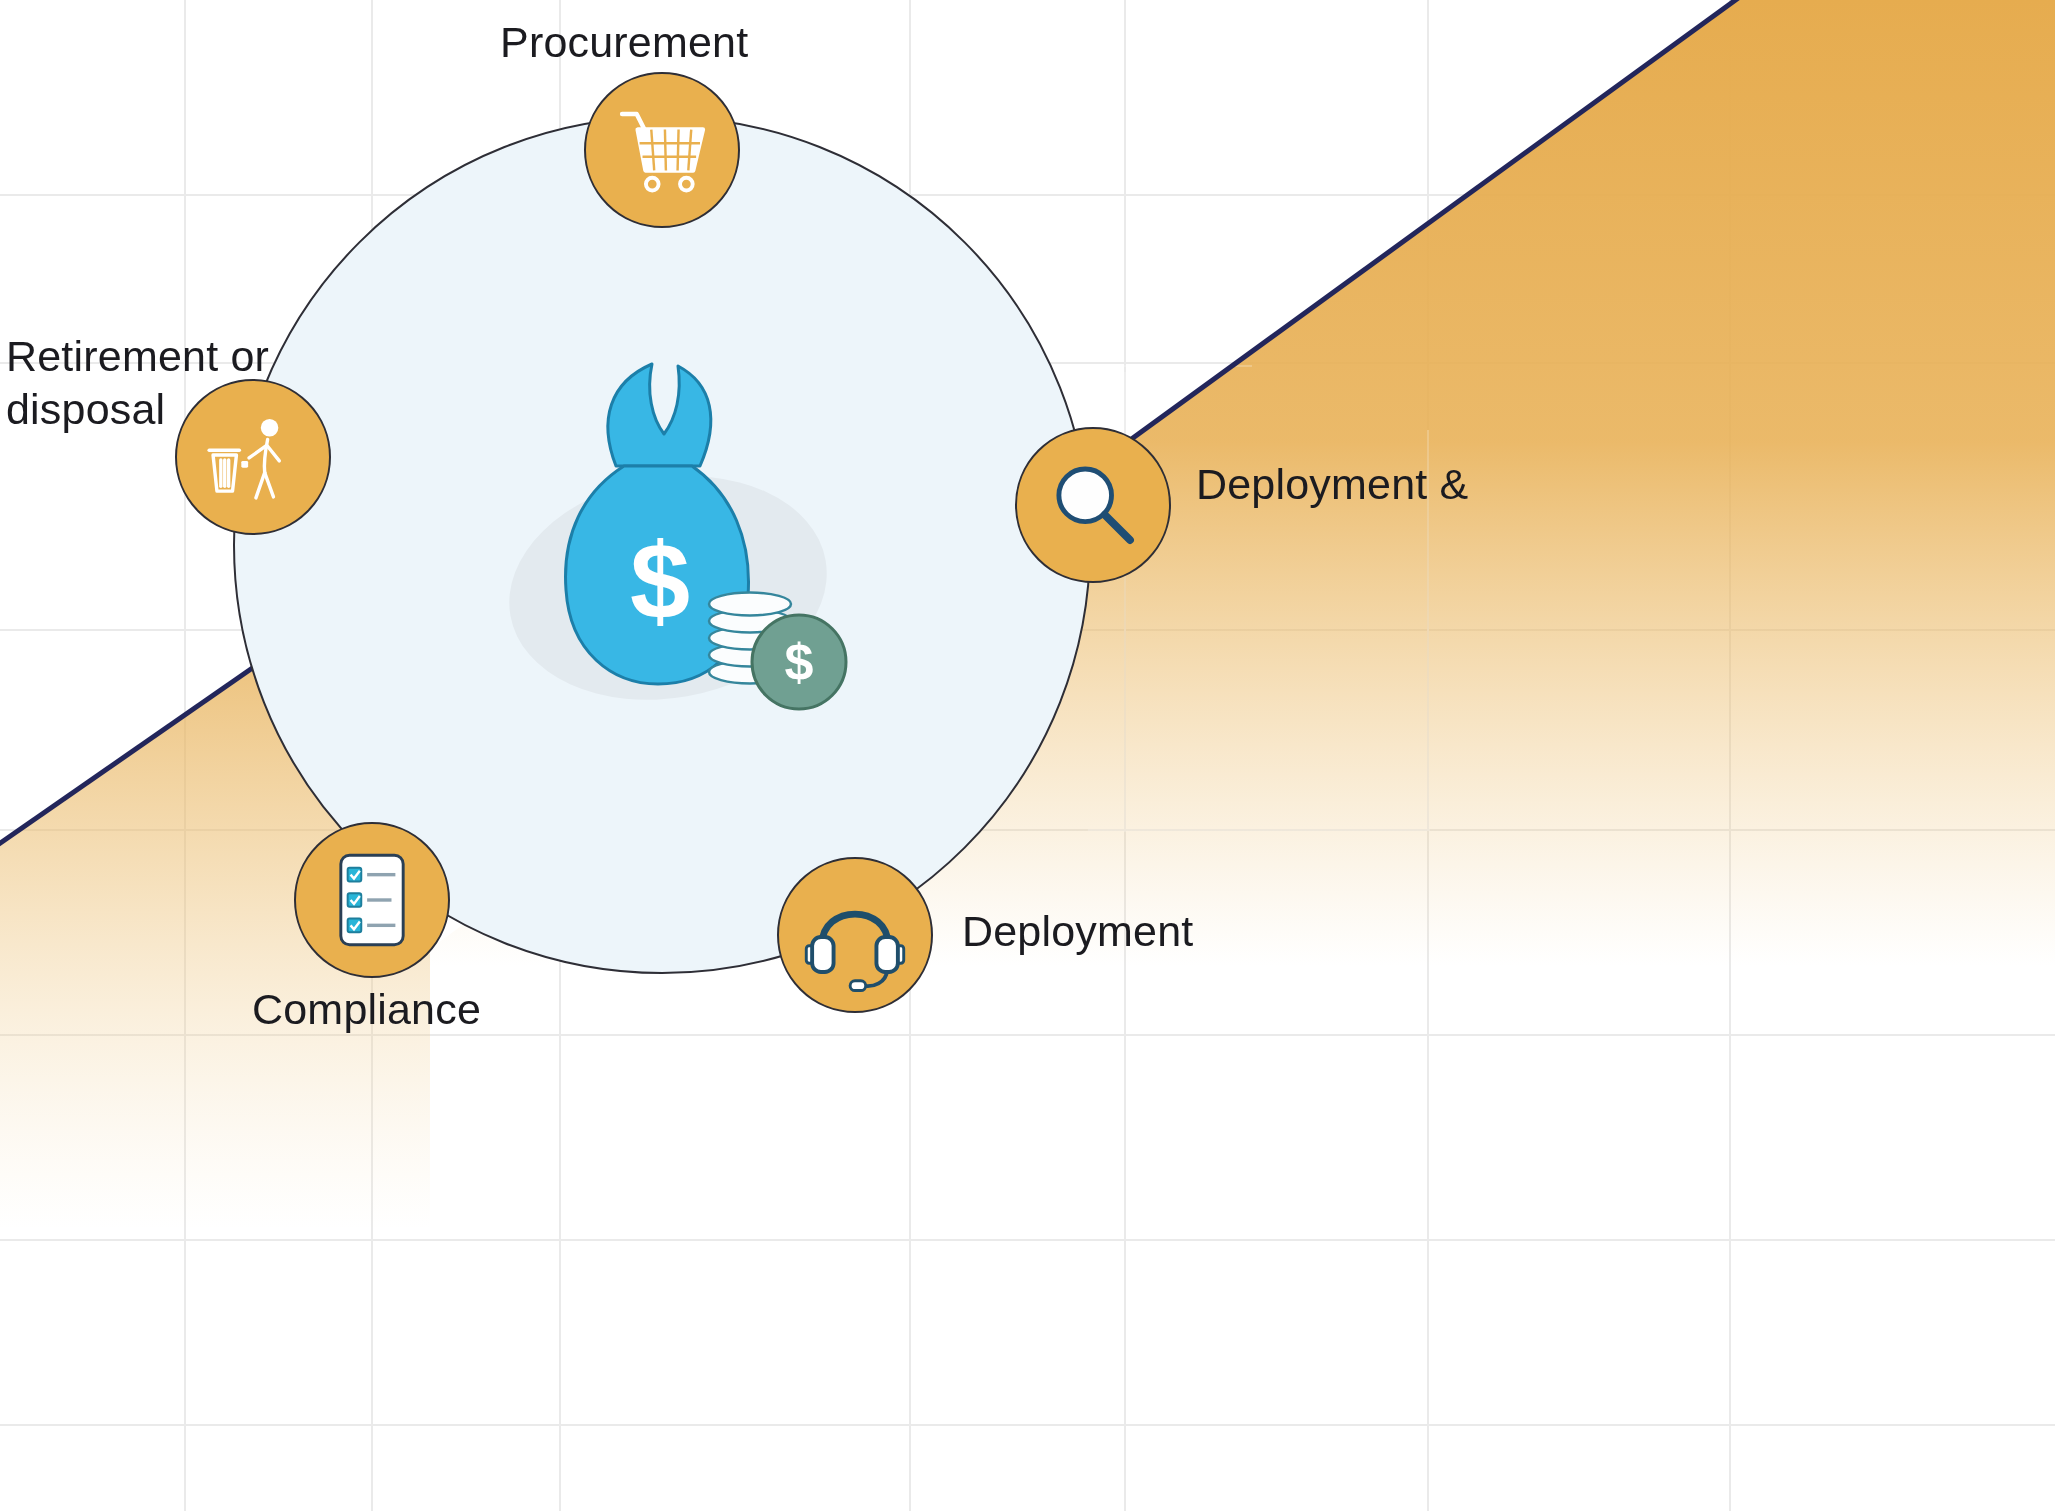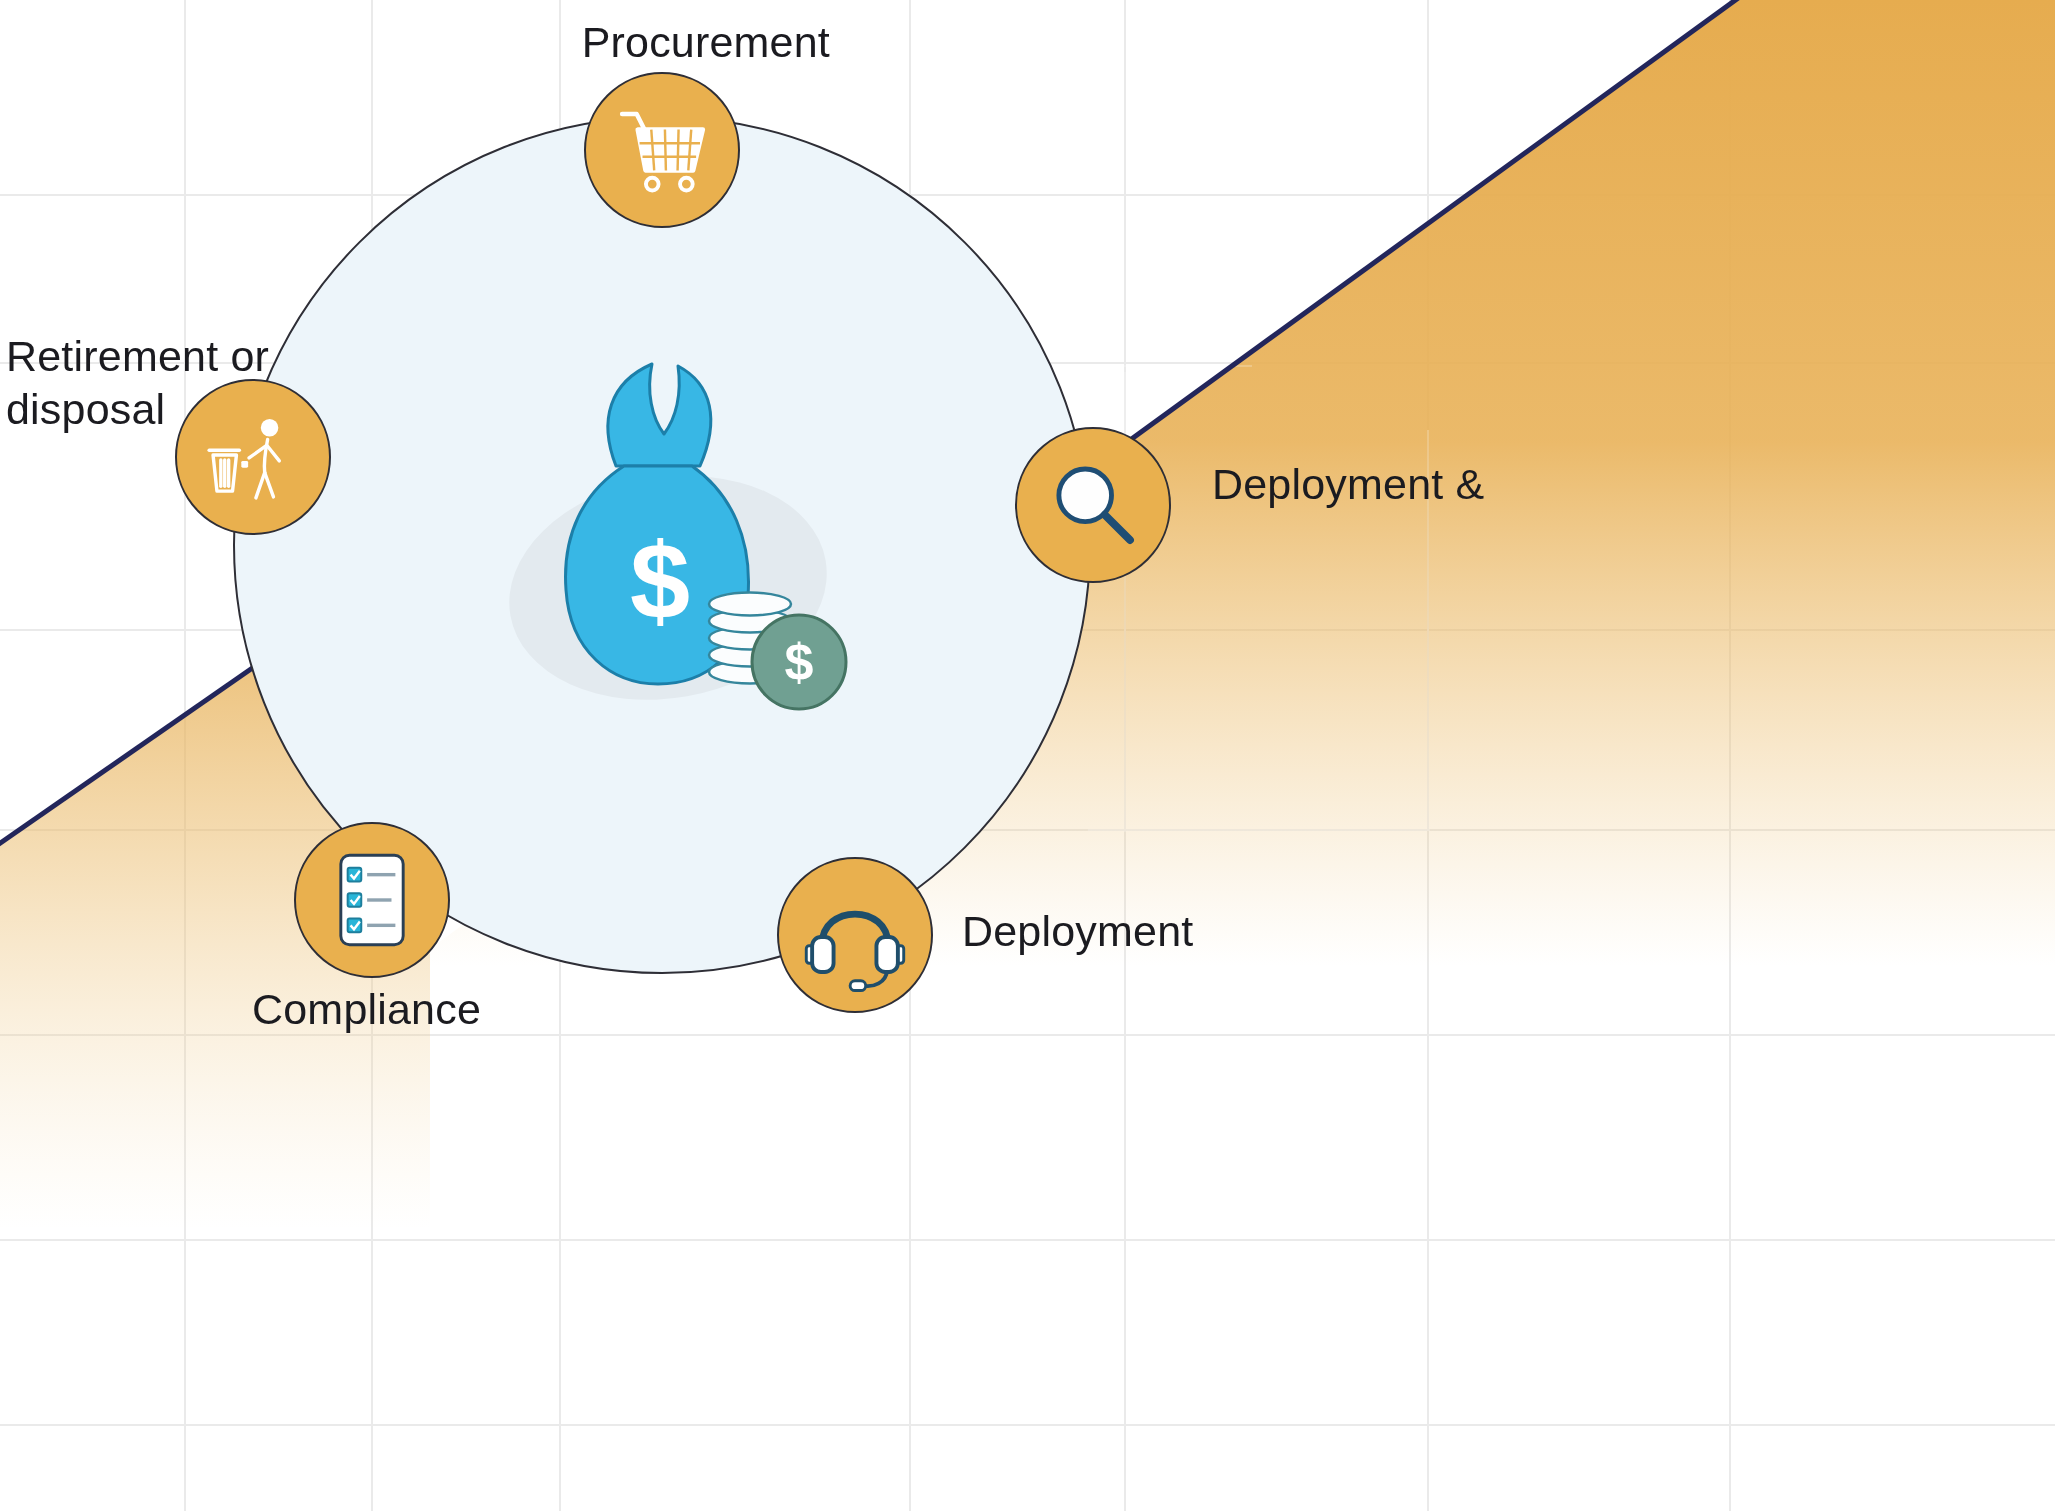--- a/index.html
+++ b/index.html
@@ -23,21 +23,21 @@
   .node svg{position:absolute;left:0;top:0;width:152px;height:152px;}
   .label{
     position:absolute;
     font-size:43px;
     line-height:1.24;
     color:#1B1B20;
     font-weight:500;
     letter-spacing:.2px;
     white-space:nowrap;
   }
-  .label.center{text-align:right;}
+  .label.center{text-align:left;}
 </style>
 </head>
 <body>
 
 <div id="canvas">
 
   <svg id="bg" width="2055" height="1511" viewBox="0 0 2055 1511">
     <defs>
       <linearGradient id="goldRight" x1="0" y1="0" x2="0" y2="1050" gradientUnits="userSpaceOnUse">
         <stop offset="0" stop-color="#E6AC4F" stop-opacity="1"></stop>
@@ -186,21 +186,21 @@
     </svg>
   </div>
 
   <div class="label center" style="left:500px;top:16px;width:330px;">Procurement</div>
 
   <div class="label" style="left:6px;top:330px;">
     <div>Retirement or</div>
     <div>disposal</div>
   </div>
 
-  <div class="label" style="left:1196px;top:458px;margin-left:16px;">
+  <div class="label" style="left:1196px;top:458px;">
     <div>Deployment &amp;</div>
   </div>
 
   <div class="label" style="left:962px;top:905px;">
     <div>Deployment</div>
   </div>
 
   <div class="label" style="left:252px;top:983px;">Compliance</div>
 
 </div>

